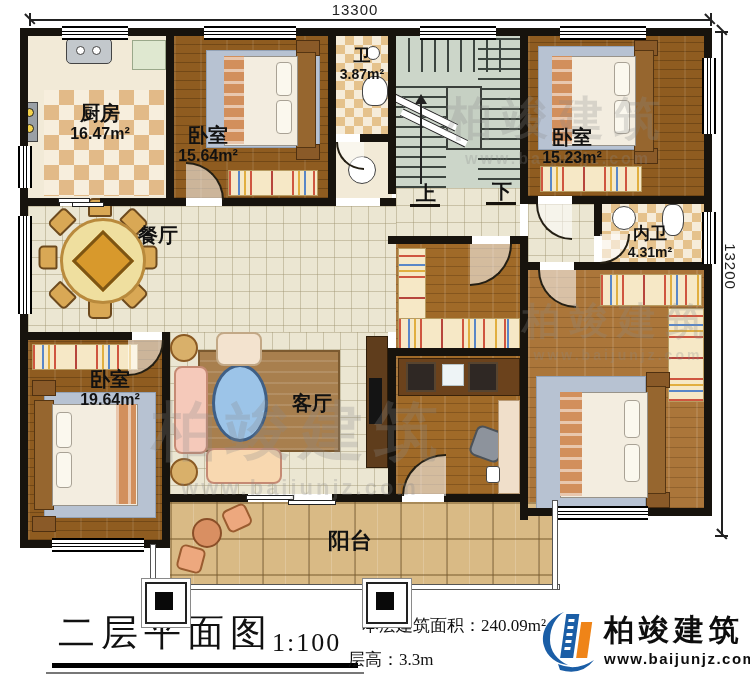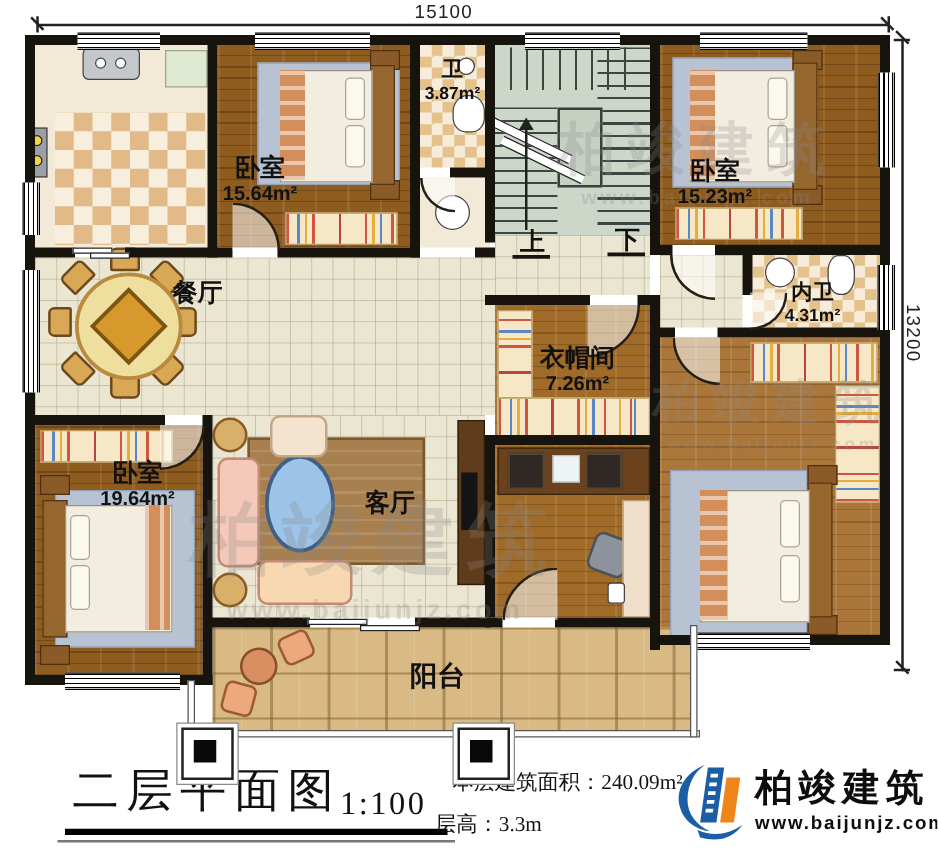--- a/index.html
+++ b/index.html
@@ -92,21 +92,21 @@
 </head>
 <body>
 
 <div id="canvas">
 
   <div class="dimline" style="left:30px;top:19px;width:682px;height:1.6px"></div>
   <div class="dimtick" style="left:29px;top:13px;width:1.6px;height:13px"></div>
   <div class="dimtick" style="left:710px;top:13px;width:1.6px;height:13px"></div>
   <div class="dimslash" style="left:23px;top:18px;width:14px;height:1.6px"></div>
   <div class="dimslash" style="left:703px;top:18px;width:14px;height:1.6px"></div>
-  <div class="dimlabel" style="left:310px;top:1px;width:90px;text-align:center">15100</div>
+  <div class="dimlabel" style="left:310px;top:1px;width:90px;text-align:center">13300</div>
 
   <div class="dimline" style="left:721px;top:32px;width:1.6px;height:505px"></div>
   <div class="dimtick" style="left:715px;top:31px;width:13px;height:1.6px"></div>
   <div class="dimtick" style="left:715px;top:535px;width:13px;height:1.6px"></div>
   <div class="dimslash" style="left:715px;top:29px;width:14px;height:1.6px"></div>
   <div class="dimslash" style="left:715px;top:533px;width:14px;height:1.6px"></div>
   <div class="dimlabel" style="left:700px;top:258px;width:60px;text-align:center;transform:rotate(90deg)">13200</div>
 
   <div class="cream" style="left:28px;top:36px;width:138px;height:162px"></div>
   <div class="checker" style="left:44px;top:90px;width:120px;height:106px"></div>
@@ -301,42 +301,42 @@
   </div>
   <div class="wm" style="left:30px;top:388px;width:540px">
     <span class="wmtxt" style="font-size:64px">柏竣建筑</span>
     <span class="wmurl" style="font-size:22px">www.baijunjz.com</span>
   </div>
   <div class="wm" style="left:508px;top:296px;width:220px">
     <span class="wmtxt" style="font-size:38px">柏竣建筑</span>
     <span class="wmurl" style="font-size:14px">www.baijunjz.com</span>
   </div>
 
+  <div class="rlabel" style="left:100px;top:102px">
+    <span class="rname">厨房</span>
+    <span class="rarea">16.47m²</span>
+  </div>
   <div class="rlabel" style="left:208px;top:124px">
     <span class="rname">卧室</span>
     <span class="rarea">15.64m²</span>
   </div>
   <div class="rlabel sm" style="left:362px;top:46px">
     <span class="rname">卫</span>
     <span class="rarea">3.87m²</span>
   </div>
   <div class="rlabel" style="left:572px;top:126px">
     <span class="rname">卧室</span>
     <span class="rarea">15.23m²</span>
   </div>
   <div class="rlabel" style="left:158px;top:224px">
     <span class="rname">餐厅</span>
   </div>
   <div class="rlabel sm" style="left:650px;top:224px">
     <span class="rname">内卫</span>
     <span class="rarea">4.31m²</span>
-  </div>
-  <div class="rlabel" style="left:462px;top:276px">
-    <span class="rname">衣帽间</span>
-    <span class="rarea">7.26m²</span>
   </div>
   <div class="rlabel" style="left:110px;top:368px">
     <span class="rname">卧室</span>
     <span class="rarea">19.64m²</span>
   </div>
   <div class="rlabel" style="left:312px;top:392px">
     <span class="rname">客厅</span>
   </div>
   <div class="rlabel" style="left:350px;top:528px">
     <span class="rname" style="font-size:22px">阳台</span>

